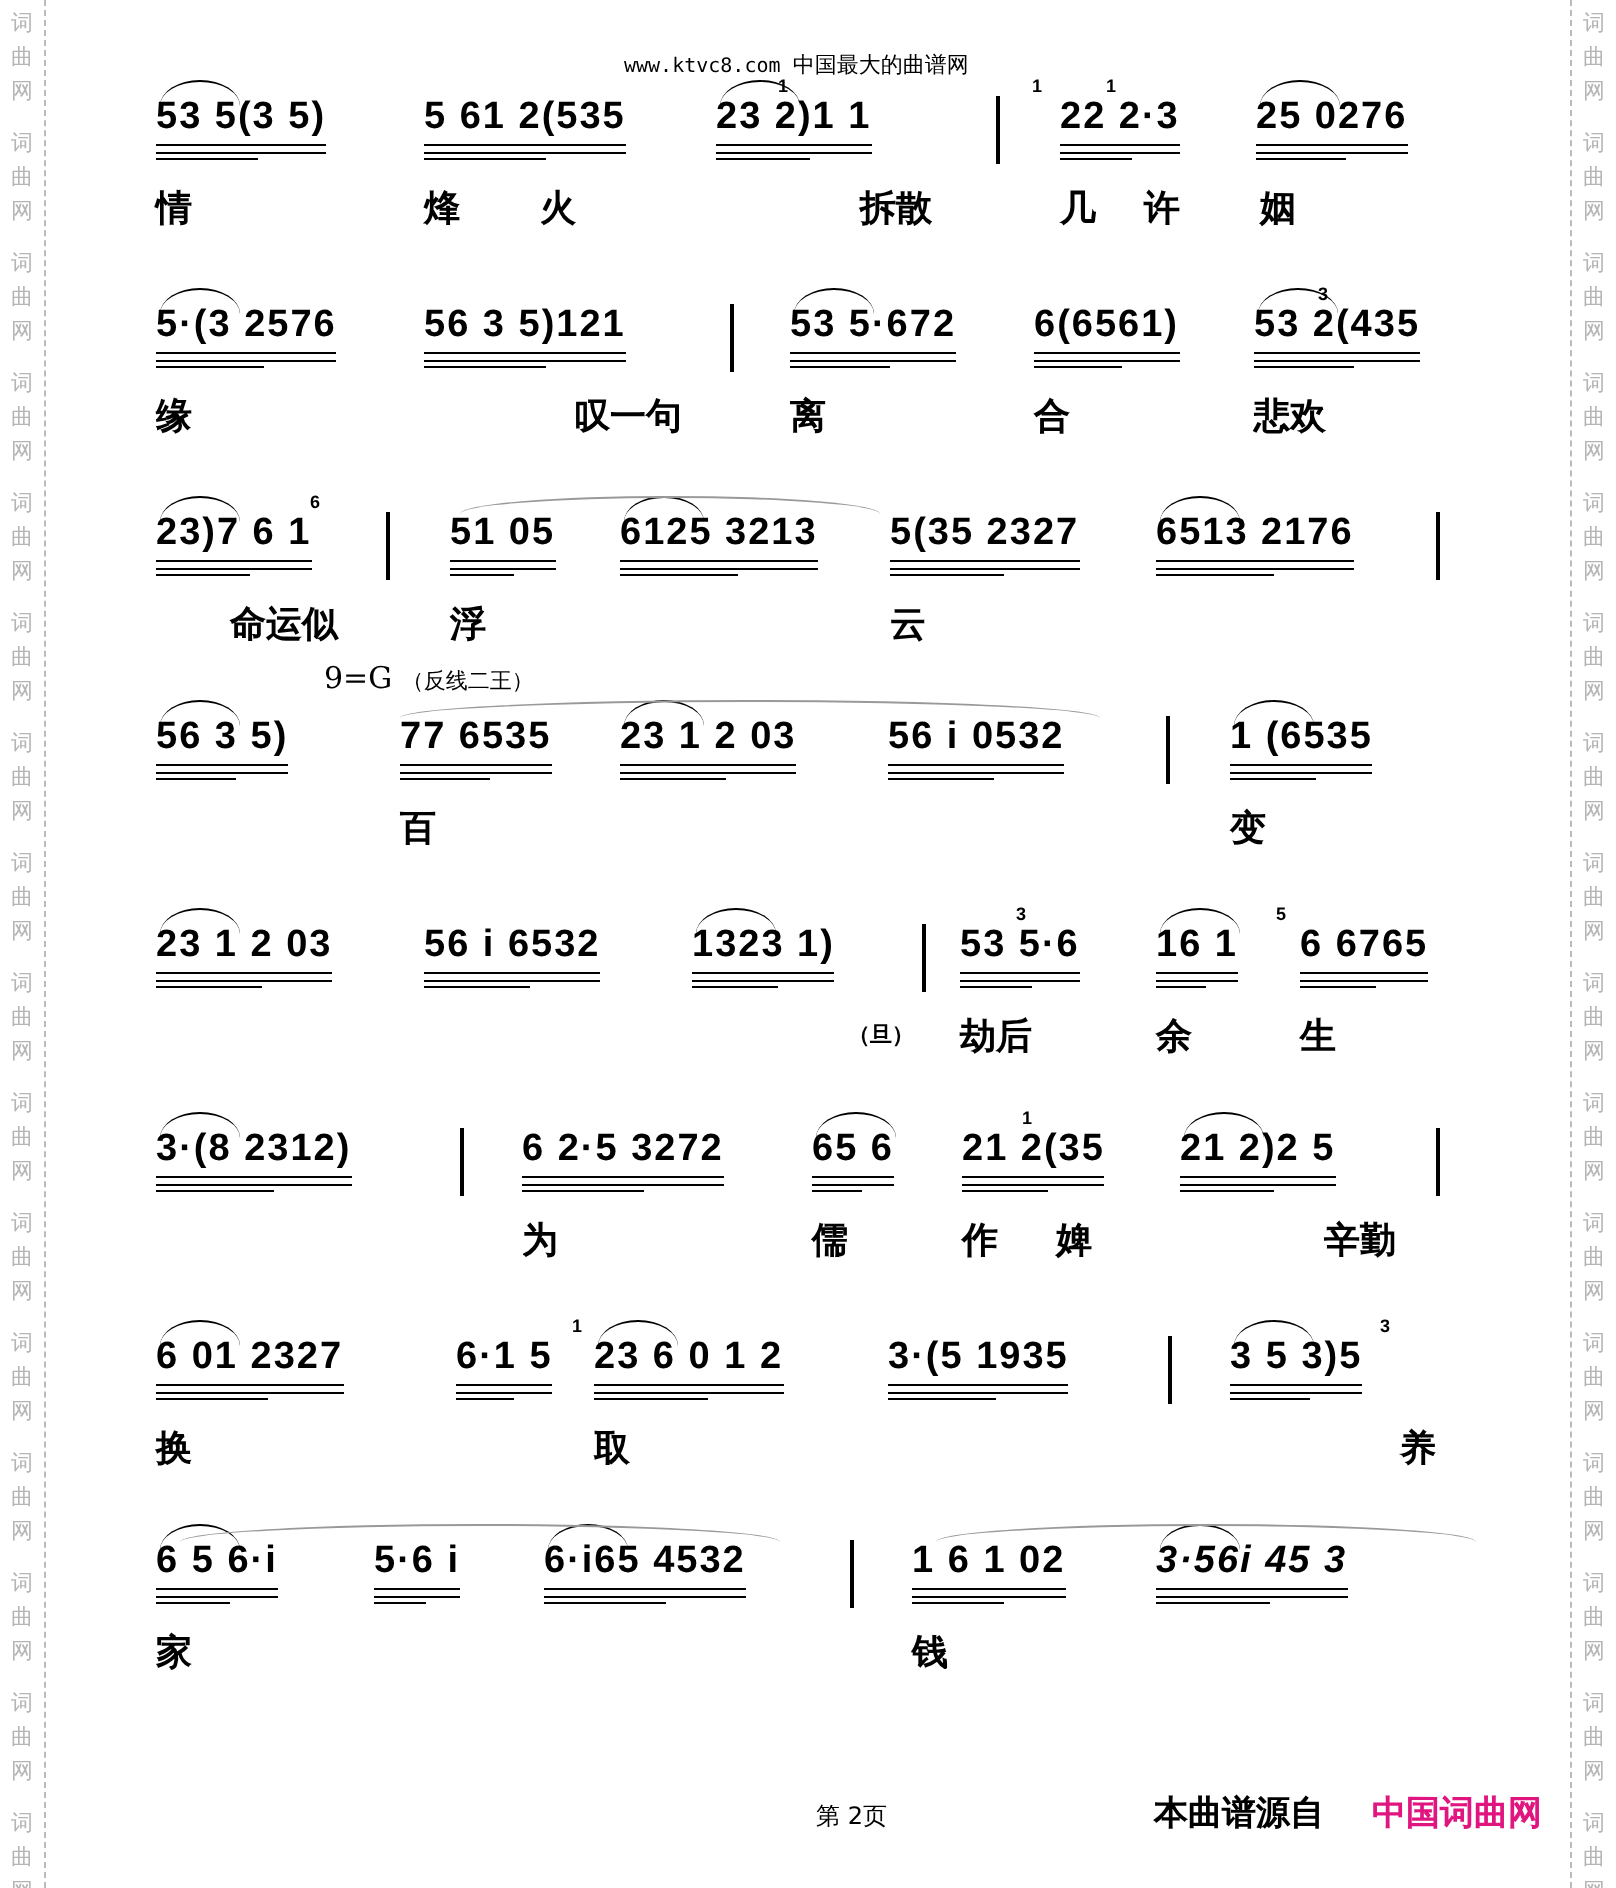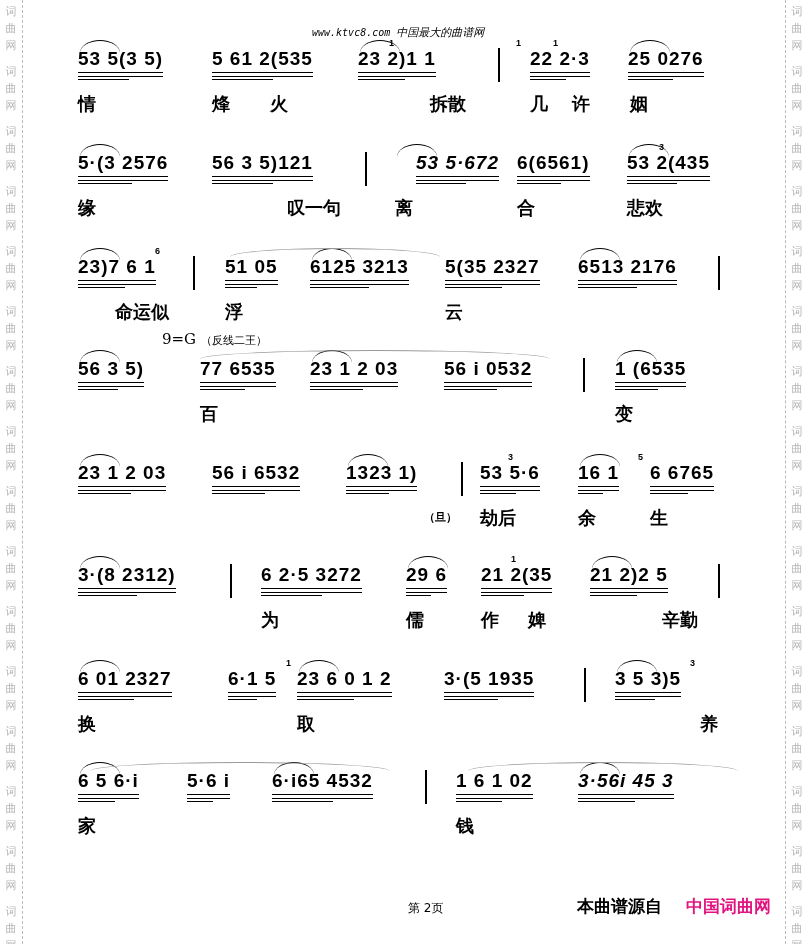--- a/index.html
+++ b/index.html
@@ -3,21 +3,21 @@
 <meta charset="utf-8">
 <style>
   html, body { margin:0; padding:0; background:#fff; }
   body { width:808px; height:944px; position:relative; overflow:hidden;
          font-family:"Liberation Sans","DejaVu Sans",sans-serif; color:#000; }
   .side { position:absolute; top:0; width:22px; height:944px; }
   .side.left { left:0; border-right:1px dashed #bbb; }
   .side.right { right:0; border-left:1px dashed #bbb; }
   .side .wm { position:absolute; left:2px; width:18px; font-family:"DejaVu Sans",sans-serif;
               font-size:11px; line-height:20px; color:#b5b5b5; text-align:center; }
-  .header-url { position:absolute; top:25px; left:312px; font-size:10px; font-family:"DejaVu Sans Mono",monospace;font-style:italic; }
+  .header-url { position:absolute; top:25px; left:312px; font-size:10px; font-family:"DejaVu Sans Mono",monospace; }
   .header-url .cn { font-family:"DejaVu Sans",sans-serif; font-size:11px; }
   .row { position:absolute; left:0; width:808px; }
   .seg { position:absolute; font-weight:bold; font-size:19px; letter-spacing:1px; white-space:pre;
          font-family:"Liberation Sans","DejaVu Sans",sans-serif; }
   .seg .u { position:absolute; left:0; right:0; height:0; border-top:1.5px solid #000; }
   .seg .u1 { top:24px; } .seg .u2 { top:28px; } .seg .u3 { top:31px; }
   .barline { position:absolute; width:0; height:34px; border-left:2px solid #000; }
   .lyric { position:absolute; font-weight:bold; font-size:18px; font-family:"DejaVu Sans",sans-serif; white-space:pre; }
   .arc { position:absolute; border-top:1.5px solid #000; border-radius:50% 50% 0 0 / 100% 100% 0 0; height:12px; }
   .arc.long { border-top:1px solid #999; height:8px; }
@@ -162,21 +162,21 @@
       <div class="lyric" style="left: 270px; top: 44px;">火</div>
       <div class="lyric" style="left: 430px; top: 44px;">拆散</div>
       <div class="lyric" style="left: 530px; top: 44px;">几</div>
       <div class="lyric" style="left: 572px; top: 44px;">许</div>
       <div class="lyric" style="left: 630px; top: 44px;">姻</div>
     </div>
     <div class="row" style="top: 152px;">
       <div class="seg" style="left: 78px;"><span>5·(3 2576</span><div class="u u1"></div><div class="u u2"></div><div class="u u3" style="right: 40%;"></div></div>
       <div class="arc" style="left: 80px; top: -8px; width: 40px;"></div>
       <div class="seg" style="left: 212px;"><span>56 3 5)121</span><div class="u u1"></div><div class="u u2"></div><div class="u u3" style="right: 40%;"></div></div>
-      <div class="seg" style="left: 416px; font-style: italic;"><span>53 5·672</span><div class="u u1"></div><div class="u u2"></div><div class="u u3" style="right: 40%;"></div></div>
+      <div class="seg" style="left: 395px;"><span>53 5·672</span><div class="u u1"></div><div class="u u2"></div><div class="u u3" style="right: 40%;"></div></div>
       <div class="arc" style="left: 397px; top: -8px; width: 40px;"></div>
       <div class="seg" style="left: 517px;"><span>6(6561)</span><div class="u u1"></div><div class="u u2"></div><div class="u u3" style="right: 40%;"></div></div>
       <div class="seg" style="left: 627px;"><span>53 2(435</span><div class="u u1"></div><div class="u u2"></div><div class="u u3" style="right: 40%;"></div></div>
       <div class="arc" style="left: 629px; top: -8px; width: 40px;"></div>
       <div class="barline" style="left: 365px; top: 0px;"></div>
       <div class="grace" style="left: 659px; top: -10px;">3</div>
       <div class="lyric" style="left: 78px; top: 44px;">缘</div>
       <div class="lyric" style="left: 287px; top: 44px;">叹一句</div>
       <div class="lyric" style="left: 395px; top: 44px;">离</div>
       <div class="lyric" style="left: 517px; top: 44px;">合</div>
@@ -226,21 +226,21 @@
       <div class="grace" style="left: 638px; top: -10px;">5</div>
       <div class="lyric" style="left: 480px; top: 44px;">劫后</div>
       <div class="lyric" style="left: 578px; top: 44px;">余</div>
       <div class="lyric" style="left: 650px; top: 44px;">生</div>
       <div class="role" style="left: 424px; top: 48px;">（旦）</div>
     </div>
     <div class="row" style="top: 564px;">
       <div class="seg" style="left: 78px;"><span>3·(8 2312)</span><div class="u u1"></div><div class="u u2"></div><div class="u u3" style="right: 40%;"></div></div>
       <div class="arc" style="left: 80px; top: -8px; width: 40px;"></div>
       <div class="seg" style="left: 261px;"><span>6 2·5 3272</span><div class="u u1"></div><div class="u u2"></div><div class="u u3" style="right: 40%;"></div></div>
-      <div class="seg" style="left: 406px;"><span>29 6</span><div class="u u1"></div><div class="u u2"></div><div class="u u3" style="right: 40%;"></div></div>
+      <div class="seg" style="left: 406px;"><span>65 6</span><div class="u u1"></div><div class="u u2"></div><div class="u u3" style="right: 40%;"></div></div>
       <div class="arc" style="left: 408px; top: -8px; width: 40px;"></div>
       <div class="seg" style="left: 481px;"><span>21 2(35</span><div class="u u1"></div><div class="u u2"></div><div class="u u3" style="right: 40%;"></div></div>
       <div class="seg" style="left: 590px;"><span>21 2)2 5</span><div class="u u1"></div><div class="u u2"></div><div class="u u3" style="right: 40%;"></div></div>
       <div class="arc" style="left: 592px; top: -8px; width: 40px;"></div>
       <div class="barline" style="left: 230px; top: 0px;"></div>
       <div class="barline" style="left: 718px; top: 0px;"></div>
       <div class="grace" style="left: 511px; top: -10px;">1</div>
       <div class="lyric" style="left: 261px; top: 44px;">为</div>
       <div class="lyric" style="left: 406px; top: 44px;">儒</div>
       <div class="lyric" style="left: 481px; top: 44px;">作</div>

